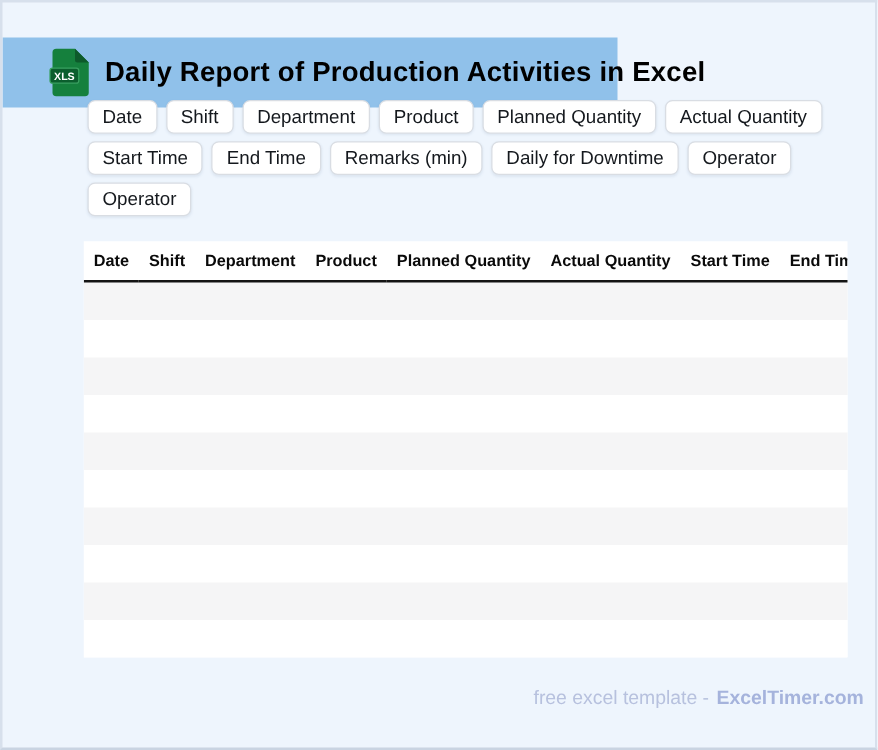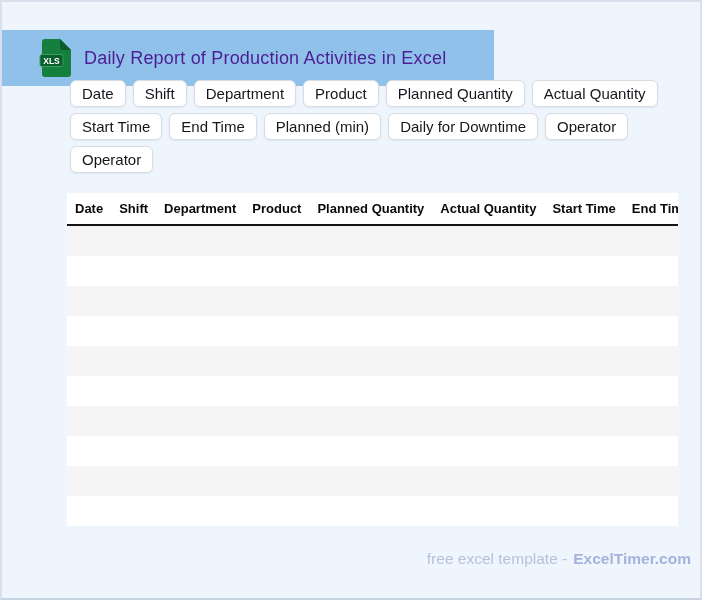--- a/index.html
+++ b/index.html
@@ -24,21 +24,21 @@
     overflow:hidden;
   }
   .banner{
     position:absolute;left:0;top:0;
     width:492px;height:56px;
     background:var(--banner_bg);
     display:flex;align-items:center;
     padding-left:36px;box-sizing:border-box;gap:12px;margin-top:28px;
   }
   .banner-title{
-    color:#4c1d95;font-size:18px;font-weight:400;
+    color:#000000;font-size:22px;font-weight:700;
     letter-spacing:.2px;white-space:nowrap;
   }
   .xls-icon{flex:0 0 auto;display:block;}
   .chips{
     position:absolute;left:68px;top:78px;
     display:flex;flex-direction:column;gap:6px;
   }
   .chip-row{display:flex;gap:7px;}
   .chip{
     background:#ffffff;
@@ -98,21 +98,21 @@
         <button class="chip">Date</button>
         <button class="chip">Shift</button>
         <button class="chip">Department</button>
         <button class="chip">Product</button>
         <button class="chip">Planned Quantity</button>
         <button class="chip">Actual Quantity</button>
       </div>
       <div class="chip-row">
         <button class="chip">Start Time</button>
         <button class="chip">End Time</button>
-        <button class="chip">Planned (min)</button>
+        <button class="chip">Remarks (min)</button>
         <button class="chip">Daily for Downtime</button>
         <button class="chip">Operator</button>
       </div>
       <div class="chip-row">
         <button class="chip">Operator</button>
       </div>
     </div>
 
   <div class="table-wrap">
     <table class="report-table">

